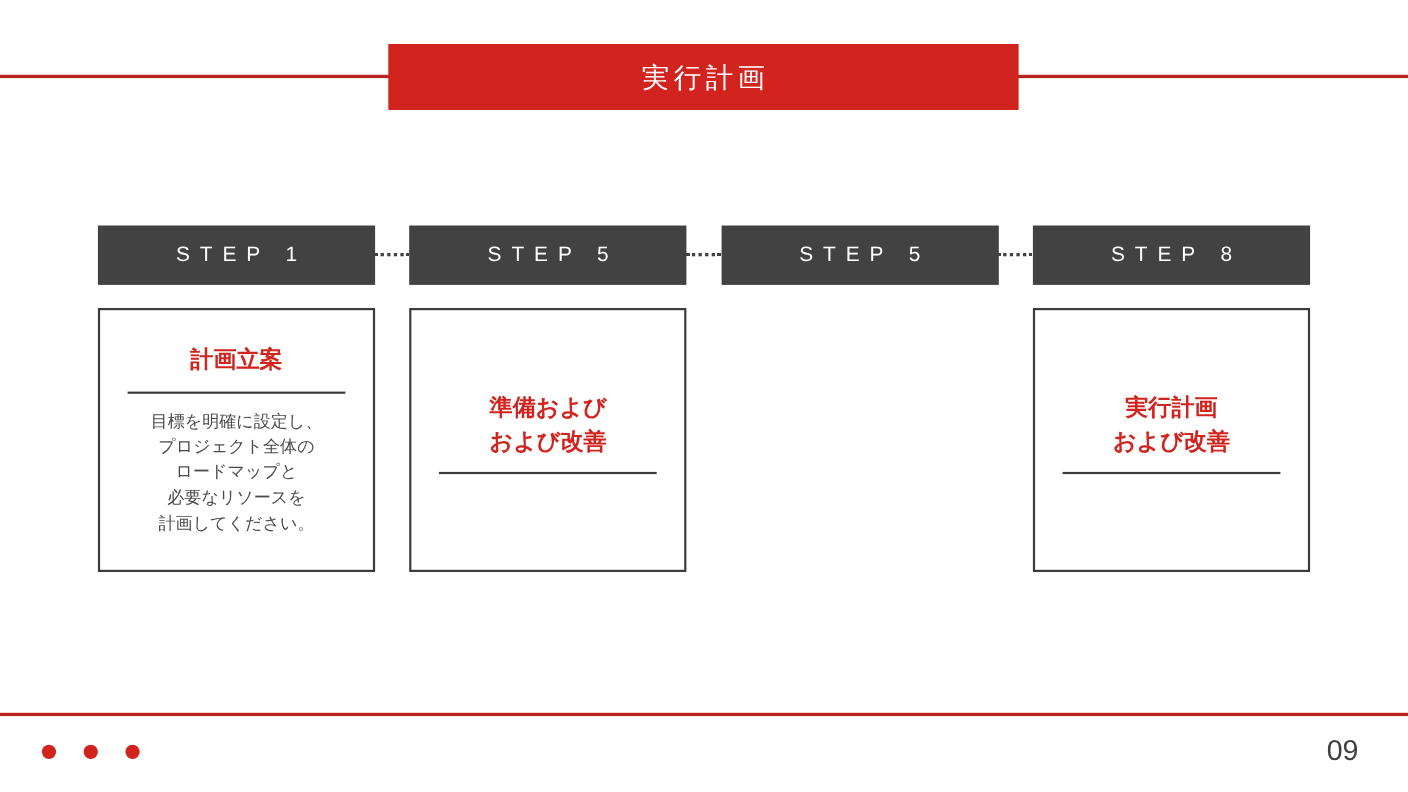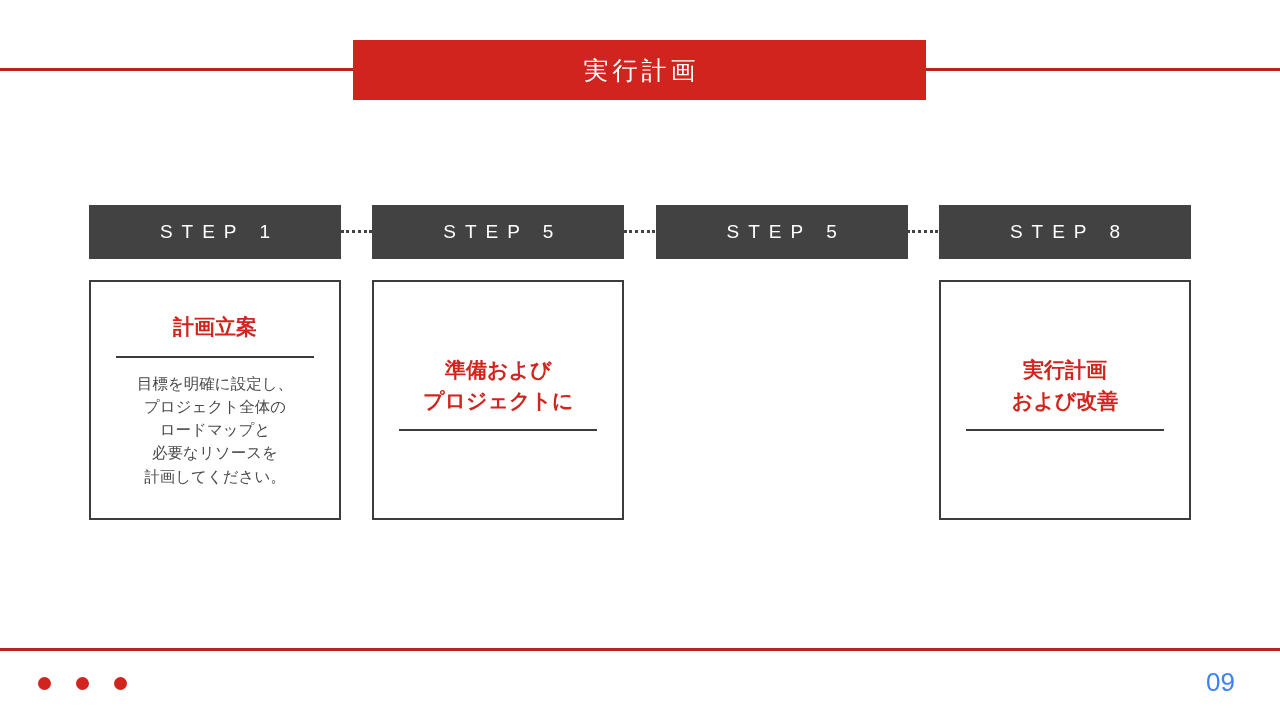--- a/index.html
+++ b/index.html
@@ -128,21 +128,21 @@
     gap: 25px;
   }
   .dot {
     width: 13px; height: 13px;
     border-radius: 50%;
     background: #d2241e;
   }
   .page-number {
     position: absolute;
     right: 45px; top: 667px;
-    color: #3b82f6;
+    color: #404040;
     font-size: 26px;
     font-weight: 400;
   }
 </style>
 </head>
 <body>
 
 <div class="slide">
 
   <div class="top-rule"></div>
@@ -171,21 +171,21 @@
 計画してください。</div>
       </div>
     </div>
 
     <div class="col">
       <div class="step-header">
         <span>STEP 5</span>
       </div>
       <div class="card">
         <div class="card-title">準備および
-プロジェクトに</div>
+および改善</div>
         <div class="card-divider"></div>
       </div>
     </div>
 
     <div class="col">
       <div class="step-header">
         <span>STEP 5</span>
       </div>
     </div>
 

